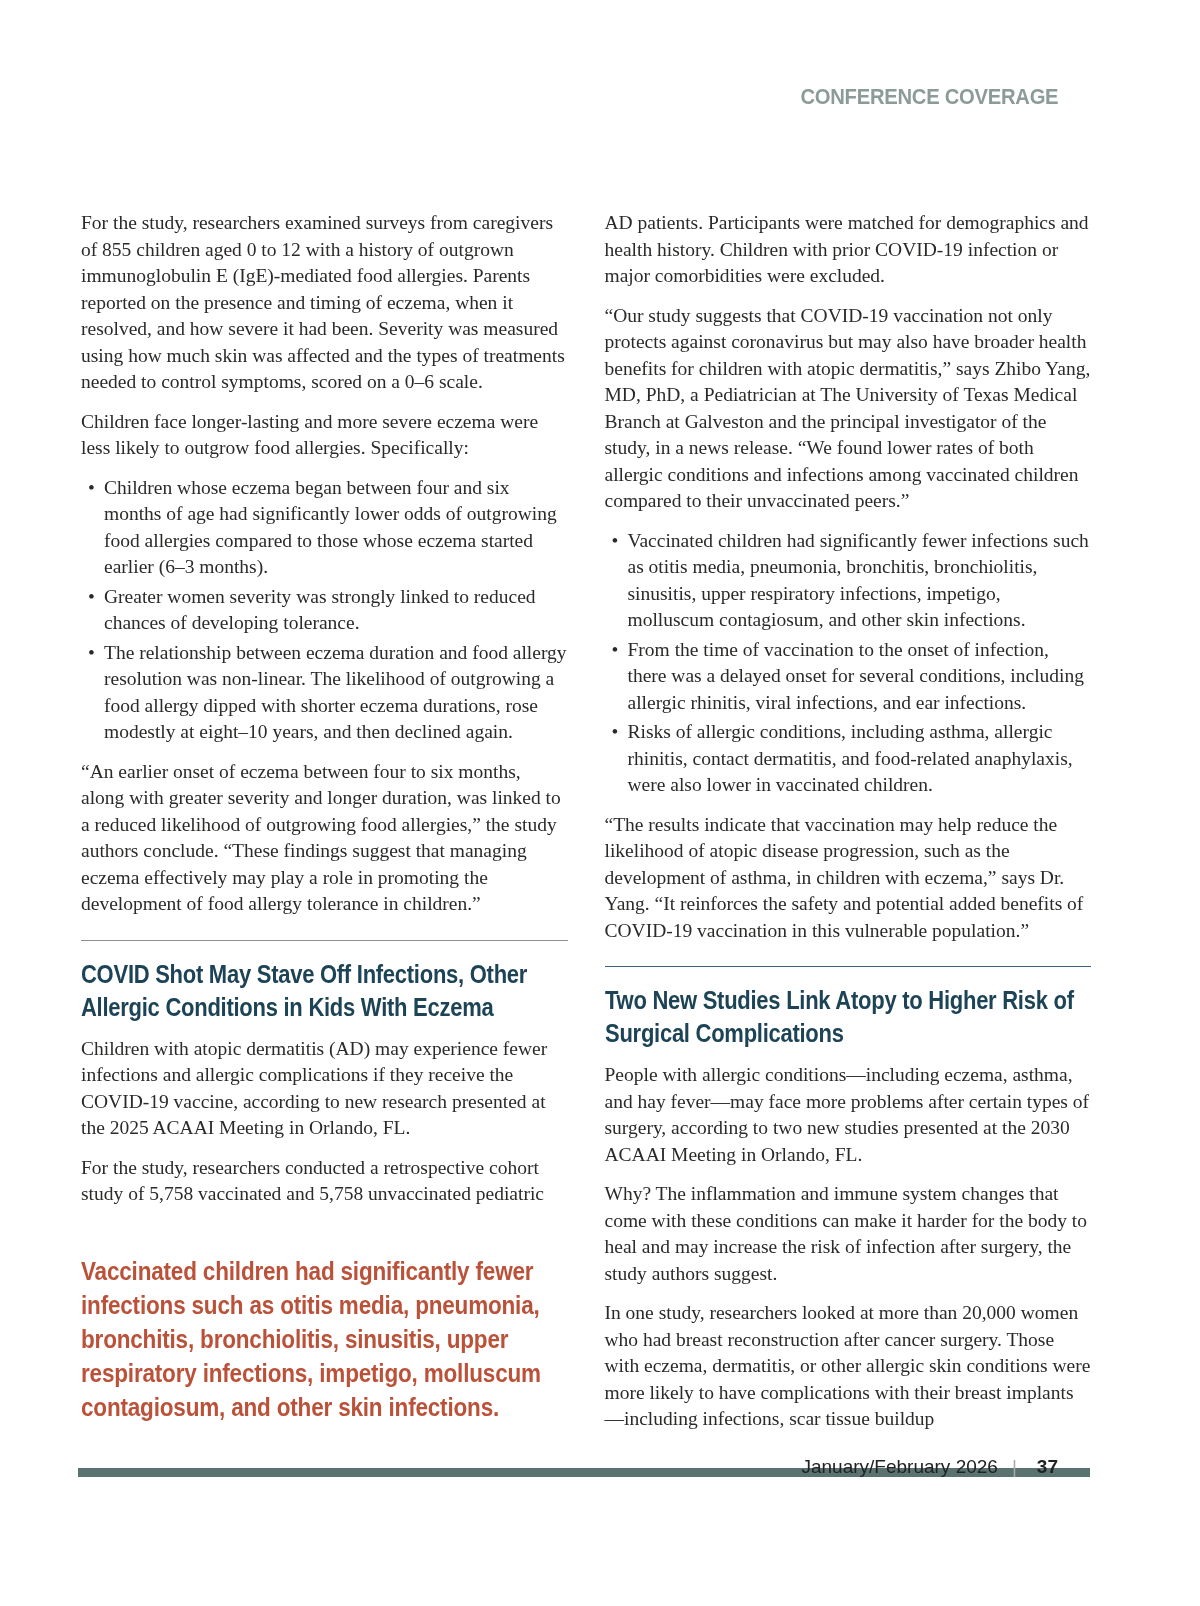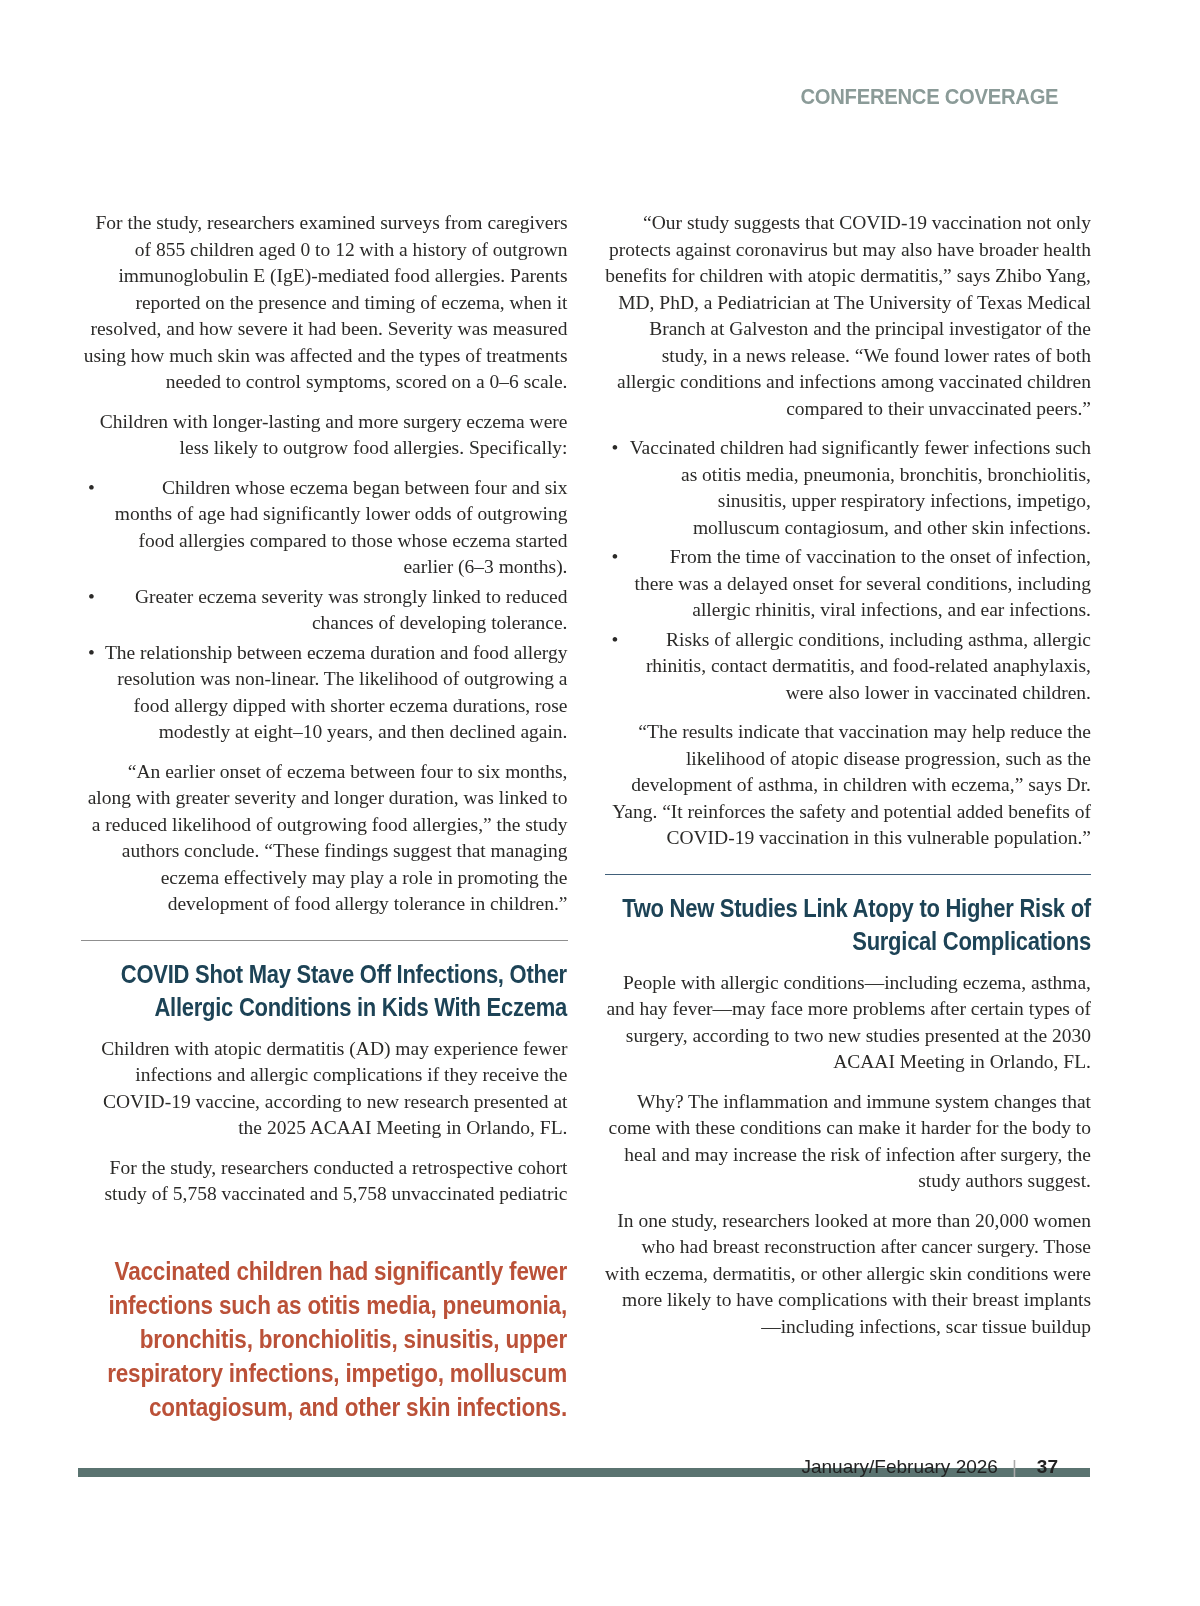--- a/index.html
+++ b/index.html
@@ -27,21 +27,20 @@
     position:absolute;
     top:210px;left:81px;
     width:1010px;
     display:flex;
     gap:37px;
   }
   .col{
     width:487px;
     font-size:19.5px;
     line-height:26.5px;
-    text-align:right;
   }
   .col p{margin:0 0 13px 0;}
   ul.bullets{
     list-style:none;
     margin:0 0 13px 0;
     padding:0;
   }
   ul.bullets li{
     position:relative;
     padding-left:23px;
@@ -107,35 +106,36 @@
 <body>
 
 <div class="page">
 
   <div class="kicker">CONFERENCE COVERAGE</div>
 
   <div class="columns">
 
     <div class="col">
       <p>For the study, researchers examined surveys from caregivers of 855 children aged 0 to 12 with a history of outgrown immunoglobulin E (IgE)-mediated food allergies. Parents reported on the presence and timing of eczema, when it resolved, and how severe it had been. Severity was measured using how much skin was affected and the types of treatments needed to control symptoms, scored on a 0–6 scale.</p>
-      <p>Children with longer-lasting and more surgery eczema were less likely to outgrow food allergies. Specifically:</p>
+      <p>Children face longer-lasting and more severe eczema were less likely to outgrow food allergies. Specifically:</p>
       <ul class="bullets">
         <li>Children whose eczema began between four and six months of age had significantly lower odds of outgrowing food allergies compared to those whose eczema started earlier (6–3 months).</li>
-        <li>Greater eczema severity was strongly linked to reduced chances of developing tolerance.</li>
+        <li>Greater women severity was strongly linked to reduced chances of developing tolerance.</li>
         <li>The relationship between eczema duration and food allergy resolution was non-linear. The likelihood of outgrowing a food allergy dipped with shorter eczema durations, rose modestly at eight–10 years, and then declined again.</li>
       </ul>
       <p>“An earlier onset of eczema between four to six months, along with greater severity and longer duration, was linked to a reduced likelihood of outgrowing food allergies,” the study authors conclude. “These findings suggest that managing eczema effectively may play a role in promoting the development of food allergy tolerance in children.”</p>
       <hr class="rule rule-gray">
       <h2 class="section-heading">COVID Shot May Stave Off Infections, Other Allergic Conditions in Kids With Eczema</h2>
       <p>Children with atopic dermatitis (AD) may experience fewer infections and allergic complications if they receive the COVID-19 vaccine, according to new research presented at the 2025 ACAAI Meeting in Orlando, FL.</p>
       <p>For the study, researchers conducted a retrospective cohort study of 5,758 vaccinated and 5,758 unvaccinated pediatric</p>
       <div class="pullquote">Vaccinated children had significantly fewer infections such as otitis media, pneumonia, bronchitis, bronchiolitis, sinusitis, upper respiratory infections, impetigo, molluscum contagiosum, and other skin infections.</div>
     </div>
 
     <div class="col">
+      <p>AD patients. Participants were matched for demographics and health history. Children with prior COVID-19 infection or major comorbidities were excluded.</p>
       <p>“Our study suggests that COVID-19 vaccination not only protects against coronavirus but may also have broader health benefits for children with atopic dermatitis,” says Zhibo Yang, MD, PhD, a Pediatrician at The University of Texas Medical Branch at Galveston and the principal investigator of the study, in a news release. “We found lower rates of both allergic conditions and infections among vaccinated children compared to their unvaccinated peers.”</p>
       <ul class="bullets">
         <li>Vaccinated children had significantly fewer infections such as otitis media, pneumonia, bronchitis, bronchiolitis, sinusitis, upper respiratory infections, impetigo, molluscum contagiosum, and other skin infections.</li>
         <li>From the time of vaccination to the onset of infection, there was a delayed onset for several conditions, including allergic rhinitis, viral infections, and ear infections.</li>
         <li>Risks of allergic conditions, including asthma, allergic rhinitis, contact dermatitis, and food-related anaphylaxis, were also lower in vaccinated children.</li>
       </ul>
       <p>“The results indicate that vaccination may help reduce the likelihood of atopic disease progression, such as the development of asthma, in children with eczema,” says Dr. Yang. “It reinforces the safety and potential added benefits of COVID-19 vaccination in this vulnerable population.”</p>
       <hr class="rule rule-navy">
       <h2 class="section-heading">Two New Studies Link Atopy to Higher Risk of Surgical Complications</h2>
       <p>People with allergic conditions—including eczema, asthma, and hay fever—may face more problems after certain types of surgery, according to two new studies presented at the 2030 ACAAI Meeting in Orlando, FL.</p>

